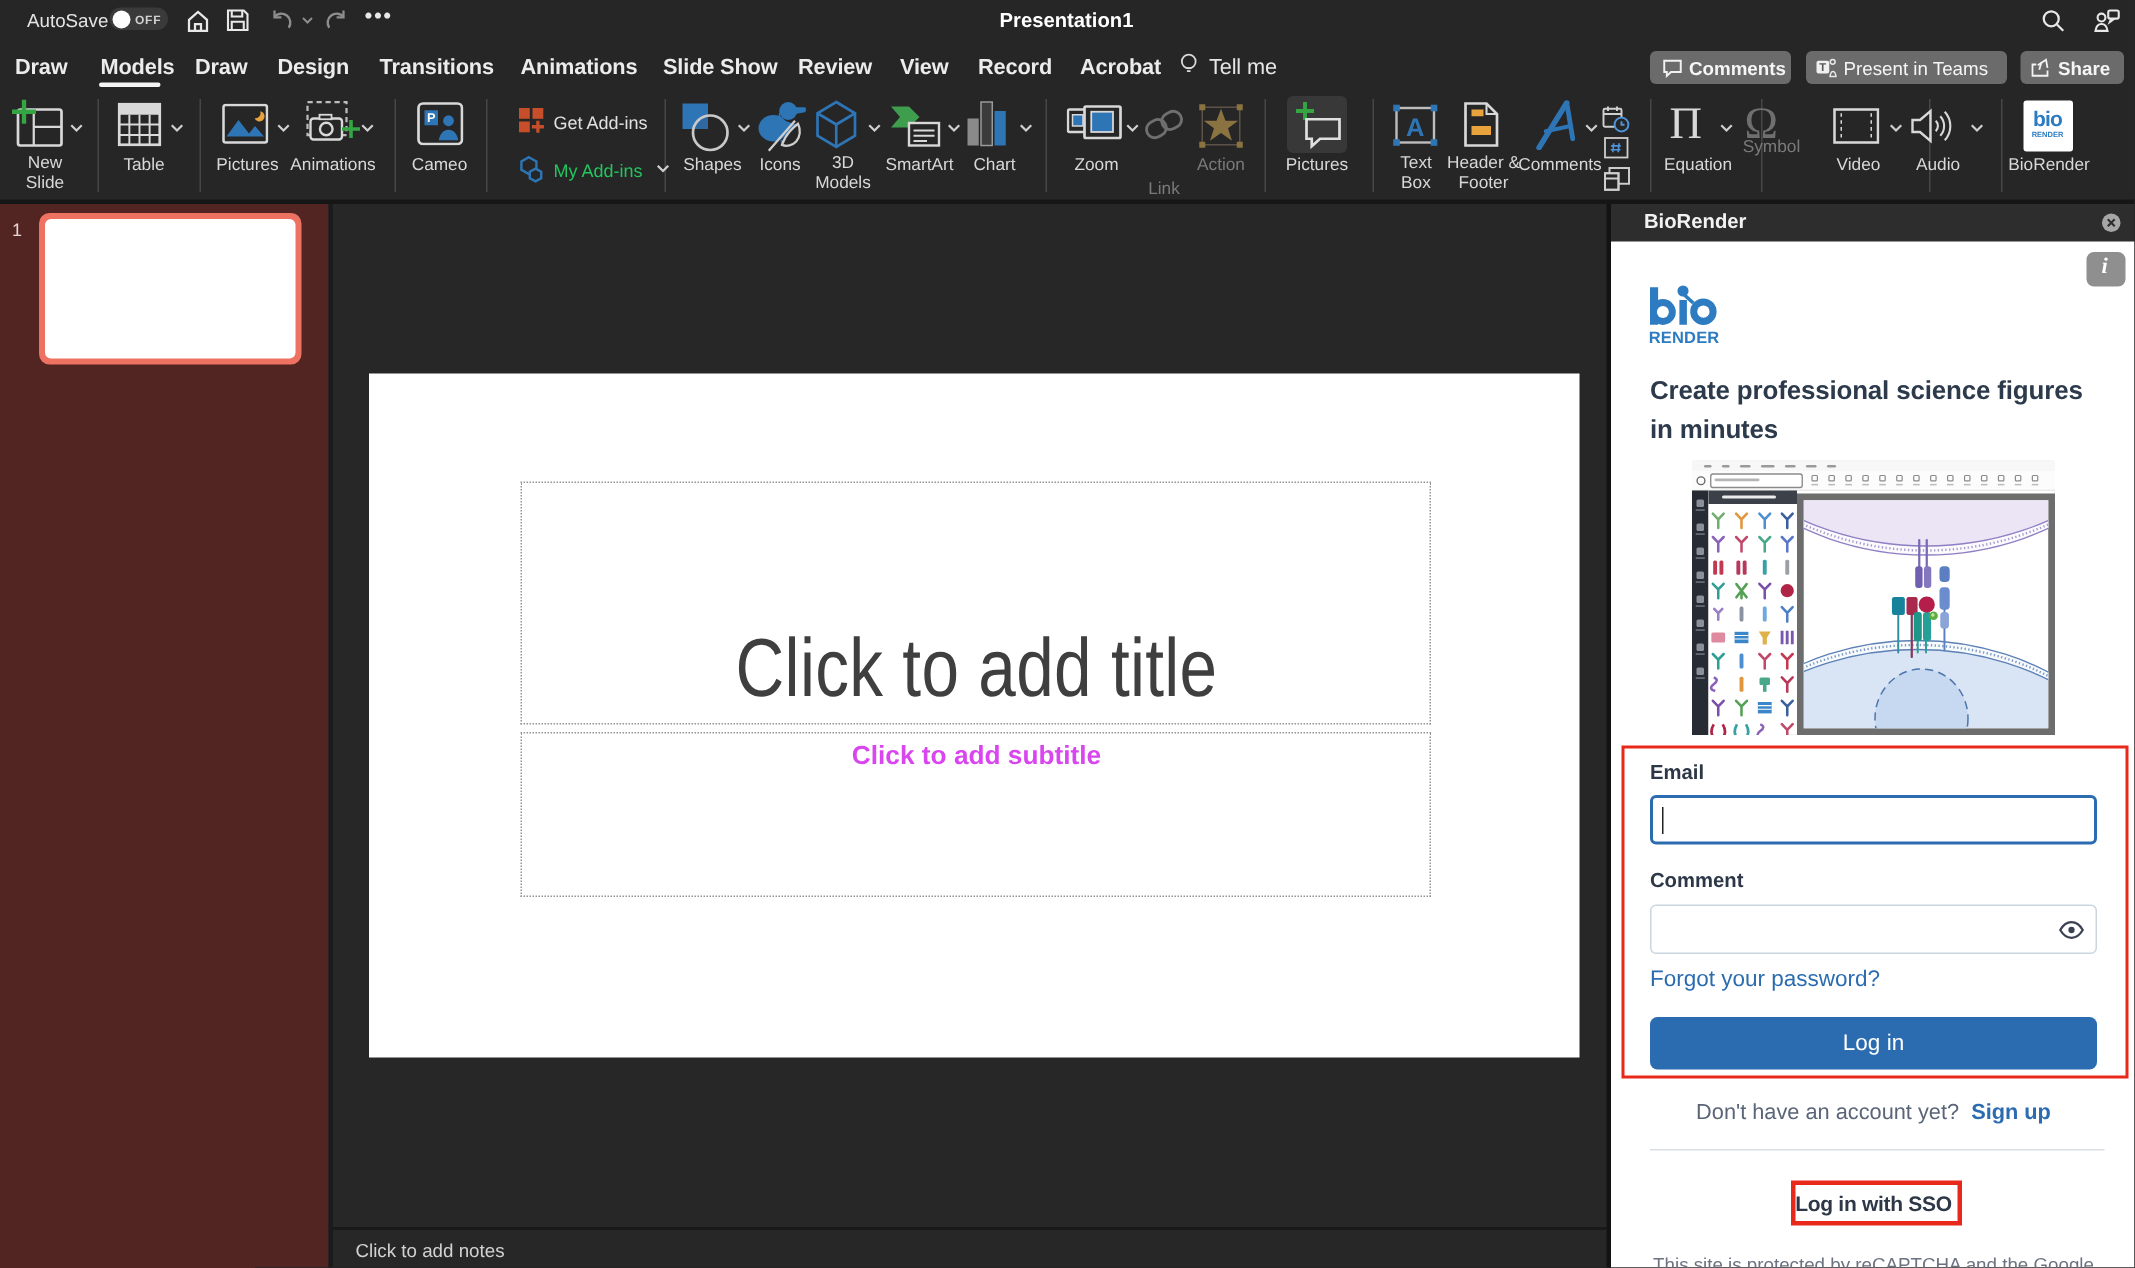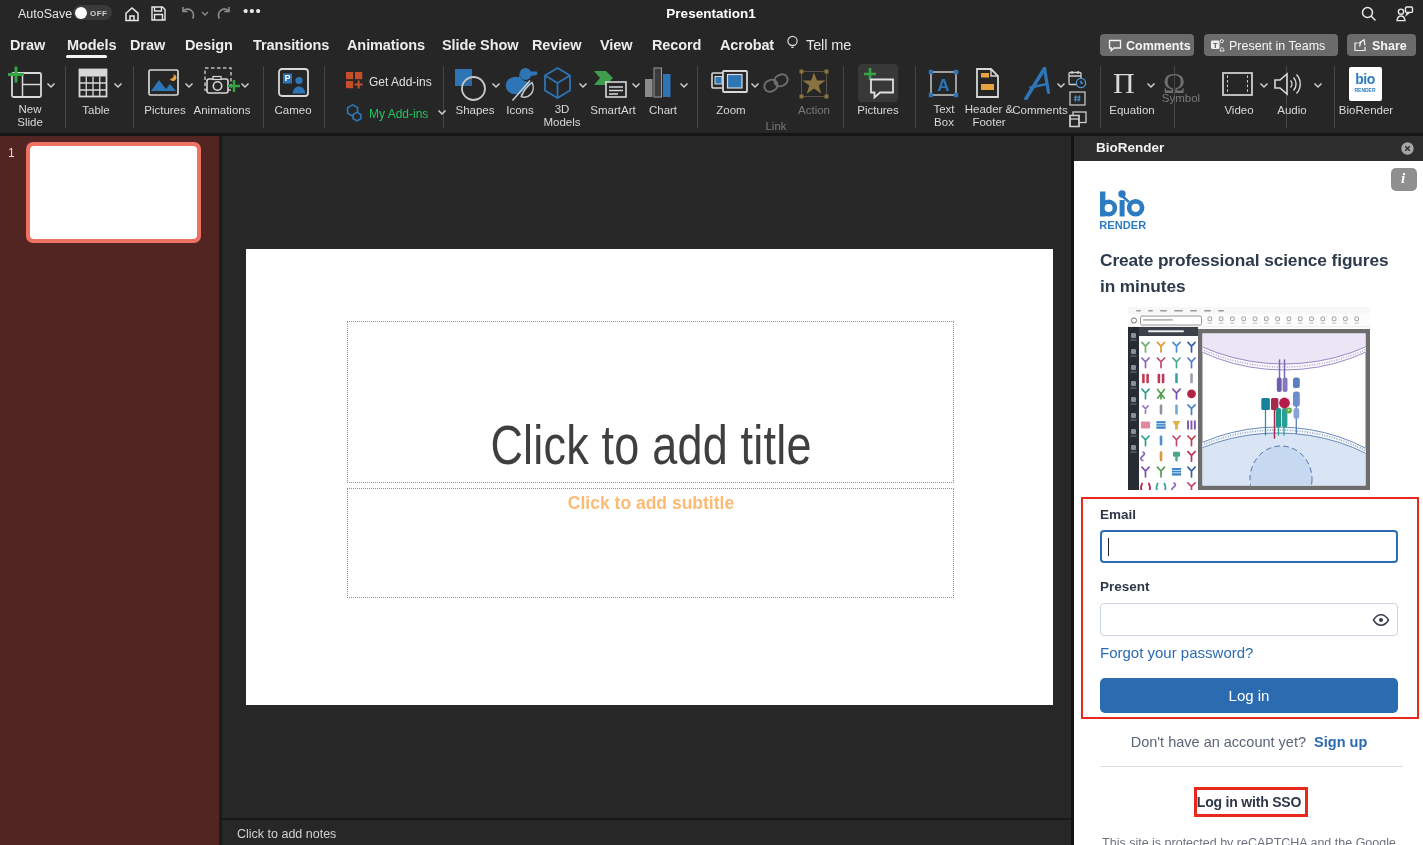--- a/index.html
+++ b/index.html
@@ -313,21 +313,21 @@
 <div class="a" style="left:219px;top:136px;width:3px;height:709px;background:#1b1b1b"></div>
 <div class="a" style="left:8px;top:146px;font-size:12px;color:#e8d5d3">1</div>
 <div class="a" style="left:26px;top:142px;width:175px;height:101px;background:#ee7261;border-radius:7px"></div>
 <div class="a" style="left:30px;top:146px;width:167px;height:93px;background:#fff;border-radius:4px"></div>
 
 <div class="a" style="left:222px;top:136px;width:849px;height:709px;background:#272727"></div>
 <div class="a" style="left:246px;top:249px;width:807px;height:456px;background:#fff"></div>
 <div class="a" style="left:347px;top:321px;width:605px;height:160px;border:1px dotted #949494"></div>
 <div class="a" style="left:347px;top:488px;width:605px;height:108px;border:1px dotted #949494"></div>
 <div class="a" style="left:651px;top:414px;transform:translateX(-50%) scaleY(1.22);transform-origin:center top;font-size:45px;color:#3f3f3f;white-space:nowrap;letter-spacing:0.2px">Click to add title</div>
-<div class="a" style="left:651px;top:493px;transform:translateX(-50%);font-size:17.5px;font-weight:bold;color:#fdba74;white-space:nowrap">Click to add subtitle</div>
+<div class="a" style="left:651px;top:493px;transform:translateX(-50%);font-size:17.5px;font-weight:bold;color:#d946ef;white-space:nowrap">Click to add subtitle</div>
 <div class="a" style="left:222px;top:818px;width:849px;height:2px;background:#191919"></div>
 <div class="a" style="left:237px;top:827px;font-size:12.5px;color:#d2d2d2">Click to add notes</div>
 <div class="a" style="left:1071px;top:136px;width:3px;height:709px;background:#131313"></div>
 
 <div class="a" style="left:1074px;top:136px;width:349px;height:25px;background:#2d2d2d"></div>
 <div class="a" style="left:1096px;top:140px;font-size:13.5px;font-weight:bold;color:#f2f2f2">BioRender</div>
 <svg class="a" style="left:1401px;top:142px" width="13" height="13">
     <circle cx="6.5" cy="6.5" r="6.2" fill="#a6a6a6"></circle>
     <path d="M4.2 4.2l4.6 4.6M8.8 4.2 4.2 8.8" stroke="#2d2d2d" stroke-width="1.4"></path>
   </svg>
@@ -558,21 +558,21 @@
         <rect x="154" y="101" width="5.4" height="19.5" rx="2.2" fill="#26a096"></rect>
         <circle cx="156.5" cy="96" r="5.4" fill="#b51e4a"></circle>
         <circle cx="161" cy="103.5" r="2.9" fill="#5fae3a"></circle>
         <circle cx="160.6" cy="103" r="1.1" fill="#fff" fill-opacity="0.65"></circle>
       </g>
     </g>
   </svg>
 <div class="a" style="left:1100px;top:507px;font-size:13.5px;font-weight:bold;color:#2d3748">Email</div>
 <div class="a" style="left:1100px;top:530px;width:294px;height:29px;border:2px solid #2b6cb0;border-radius:4px;background:#fff"></div>
 <div class="a" style="left:1107.5px;top:538px;width:1.5px;height:18px;background:#222"></div>
-<div class="a" style="left:1100px;top:579px;font-size:13.5px;font-weight:bold;color:#2d3748">Present</div>
+<div class="a" style="left:1100px;top:579px;font-size:13.5px;font-weight:bold;color:#2d3748">Comment</div>
 <div class="a" style="left:1100px;top:603px;width:296px;height:31px;border:1px solid #cbd5e0;border-radius:4px;background:#fff"></div>
 <svg class="a" style="left:1372px;top:613px" width="18" height="14" viewBox="0 0 18 14">
     <path d="M1.5 7C3.5 3.6 6 1.8 9 1.8S14.5 3.6 16.5 7C14.5 10.4 12 12.2 9 12.2S3.5 10.4 1.5 7z" fill="none" stroke="#3a4150" stroke-width="1.5"></path>
     <circle cx="9" cy="7" r="2.1" fill="#3a4150"></circle>
   </svg>
 <div class="a" style="left:1100px;top:644px;font-size:15px;color:#2b6cb0">Forgot your password?</div>
 <div class="a" style="left:1100px;top:678px;width:298px;height:35px;background:#2b6cb0;border-radius:5px"></div>
 <div class="a" style="left:1249px;top:687px;transform:translateX(-50%);font-size:15px;font-weight:normal;color:#fff">Log in</div>
 <div class="a" style="left:1081px;top:497px;width:334px;height:218px;border:2.5px solid #e8281a"></div>
 <div class="a" style="left:1249px;top:734px;transform:translateX(-50%);font-size:14.5px;color:#5a6578;white-space:nowrap">Don't have an account yet?&nbsp; <span style="color:#2b6cb0;font-weight:bold">Sign up</span></div>

